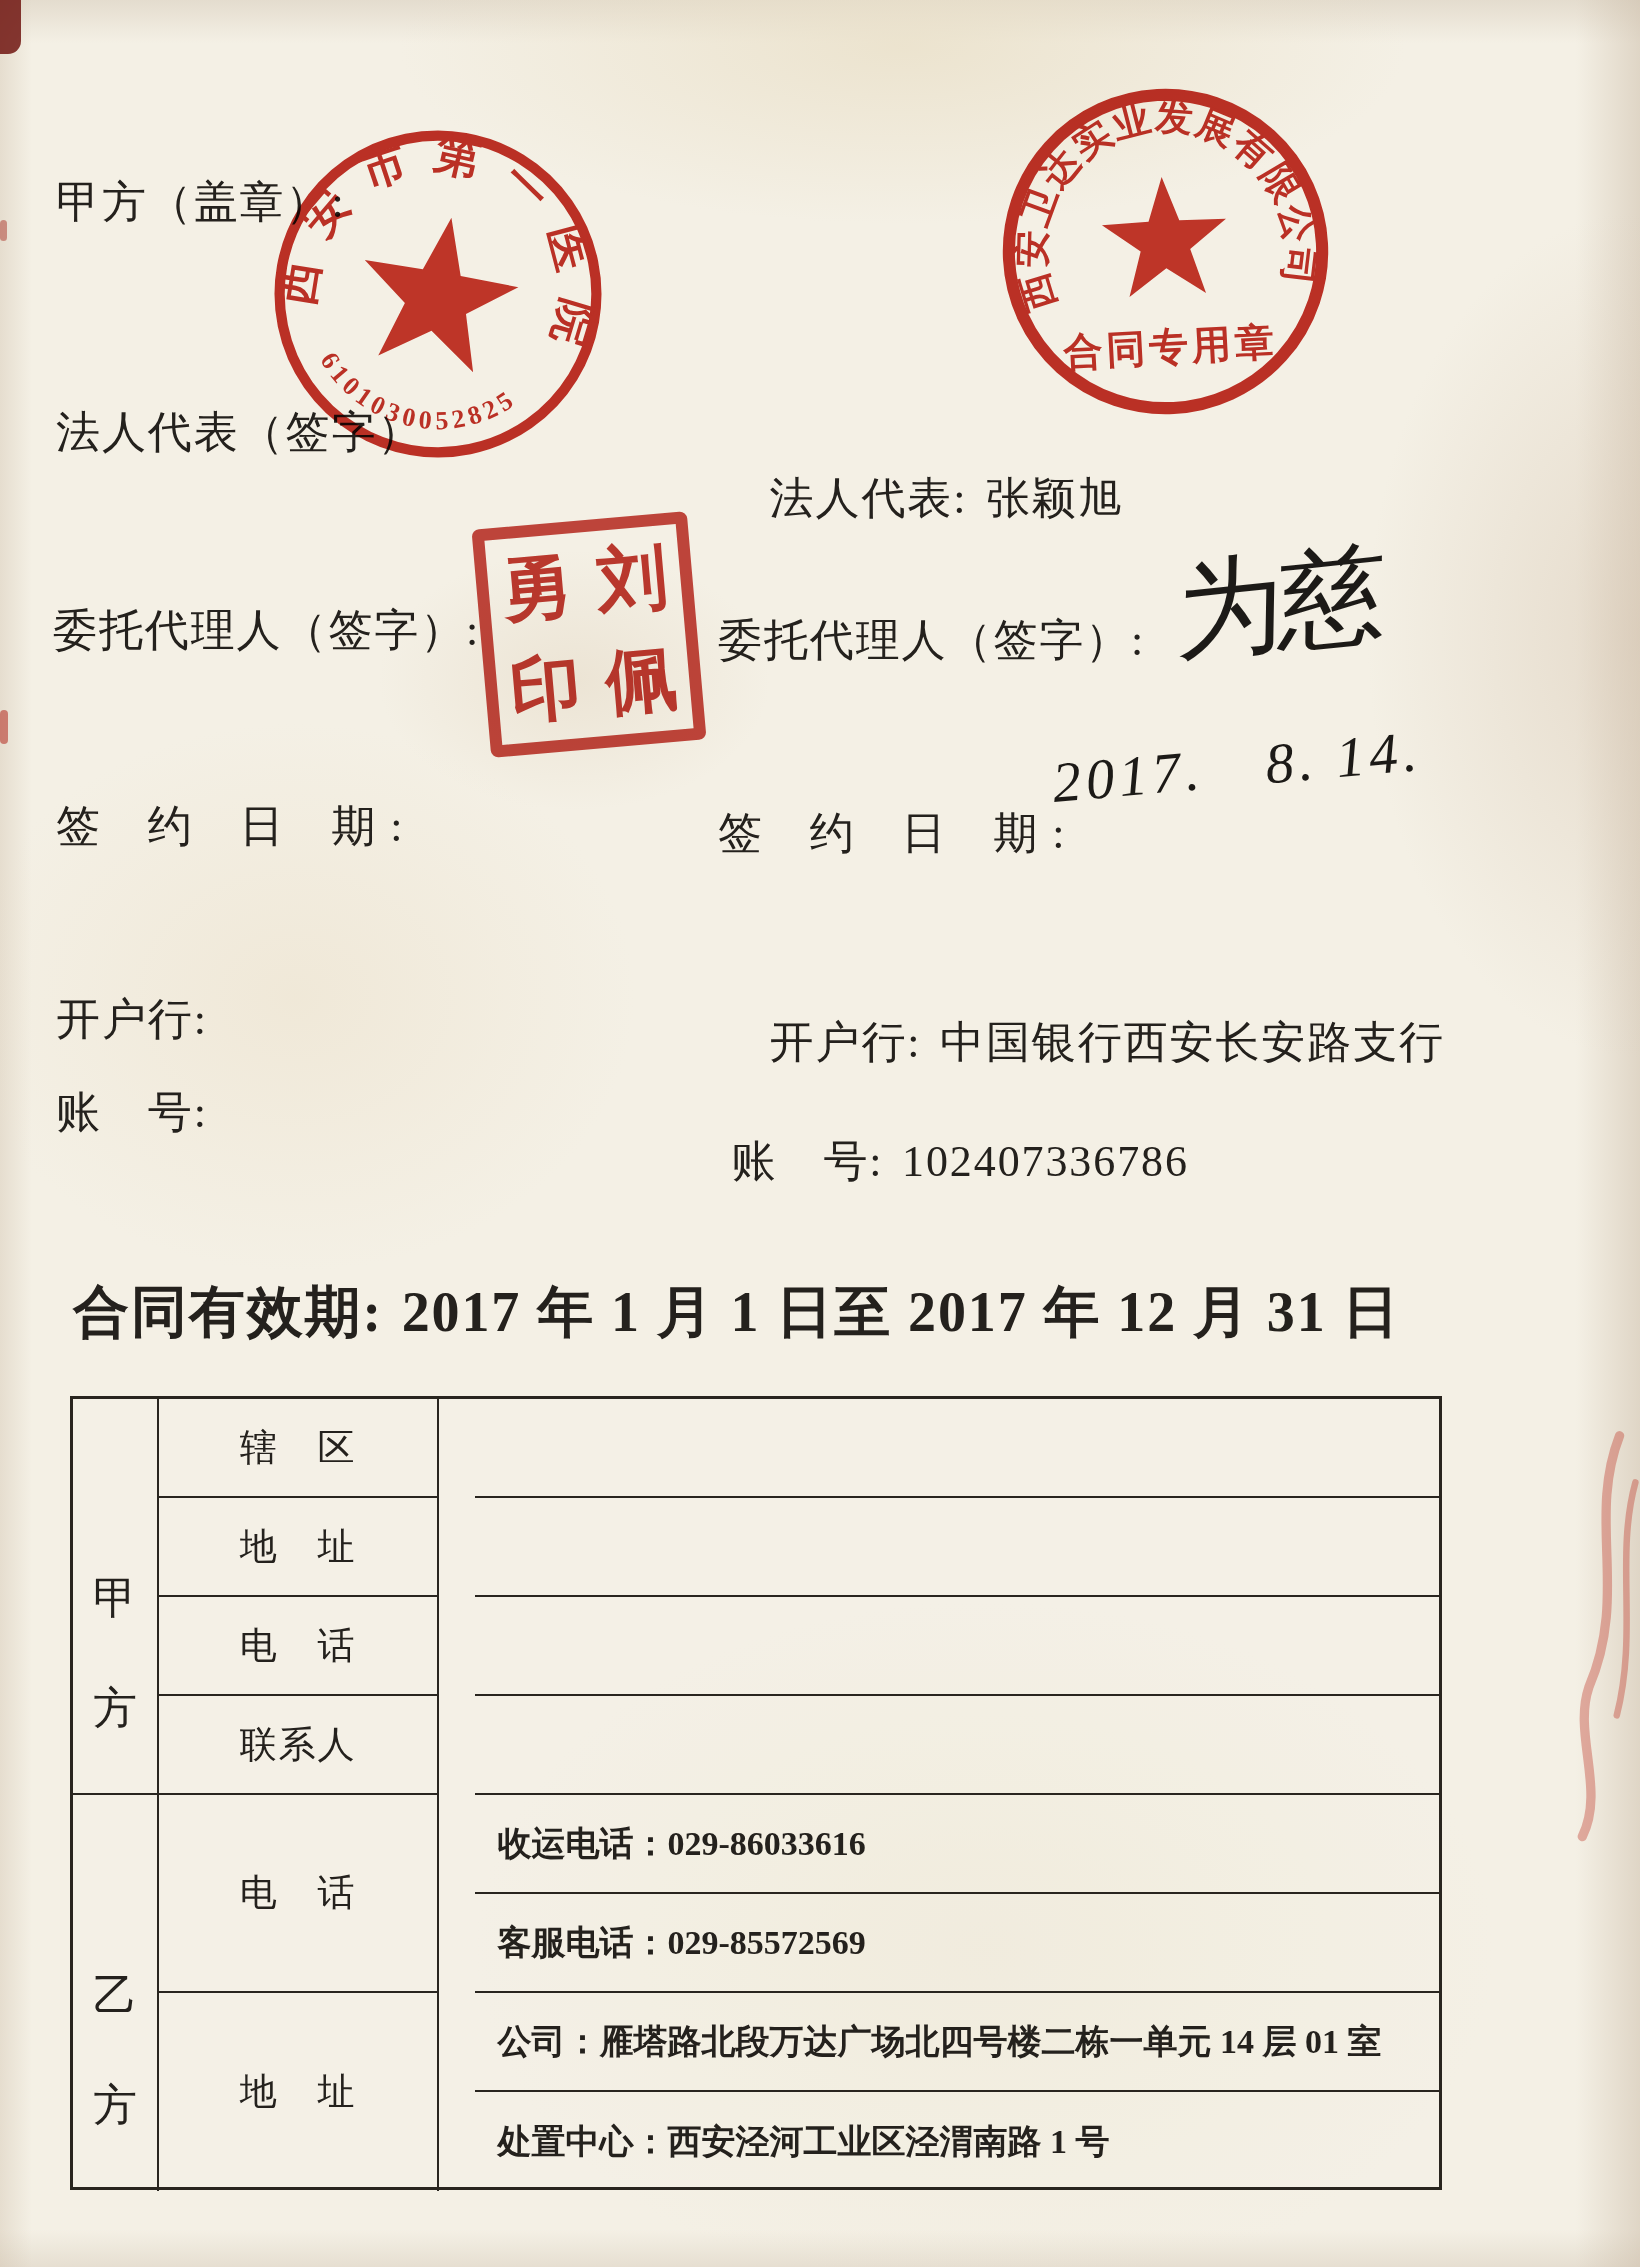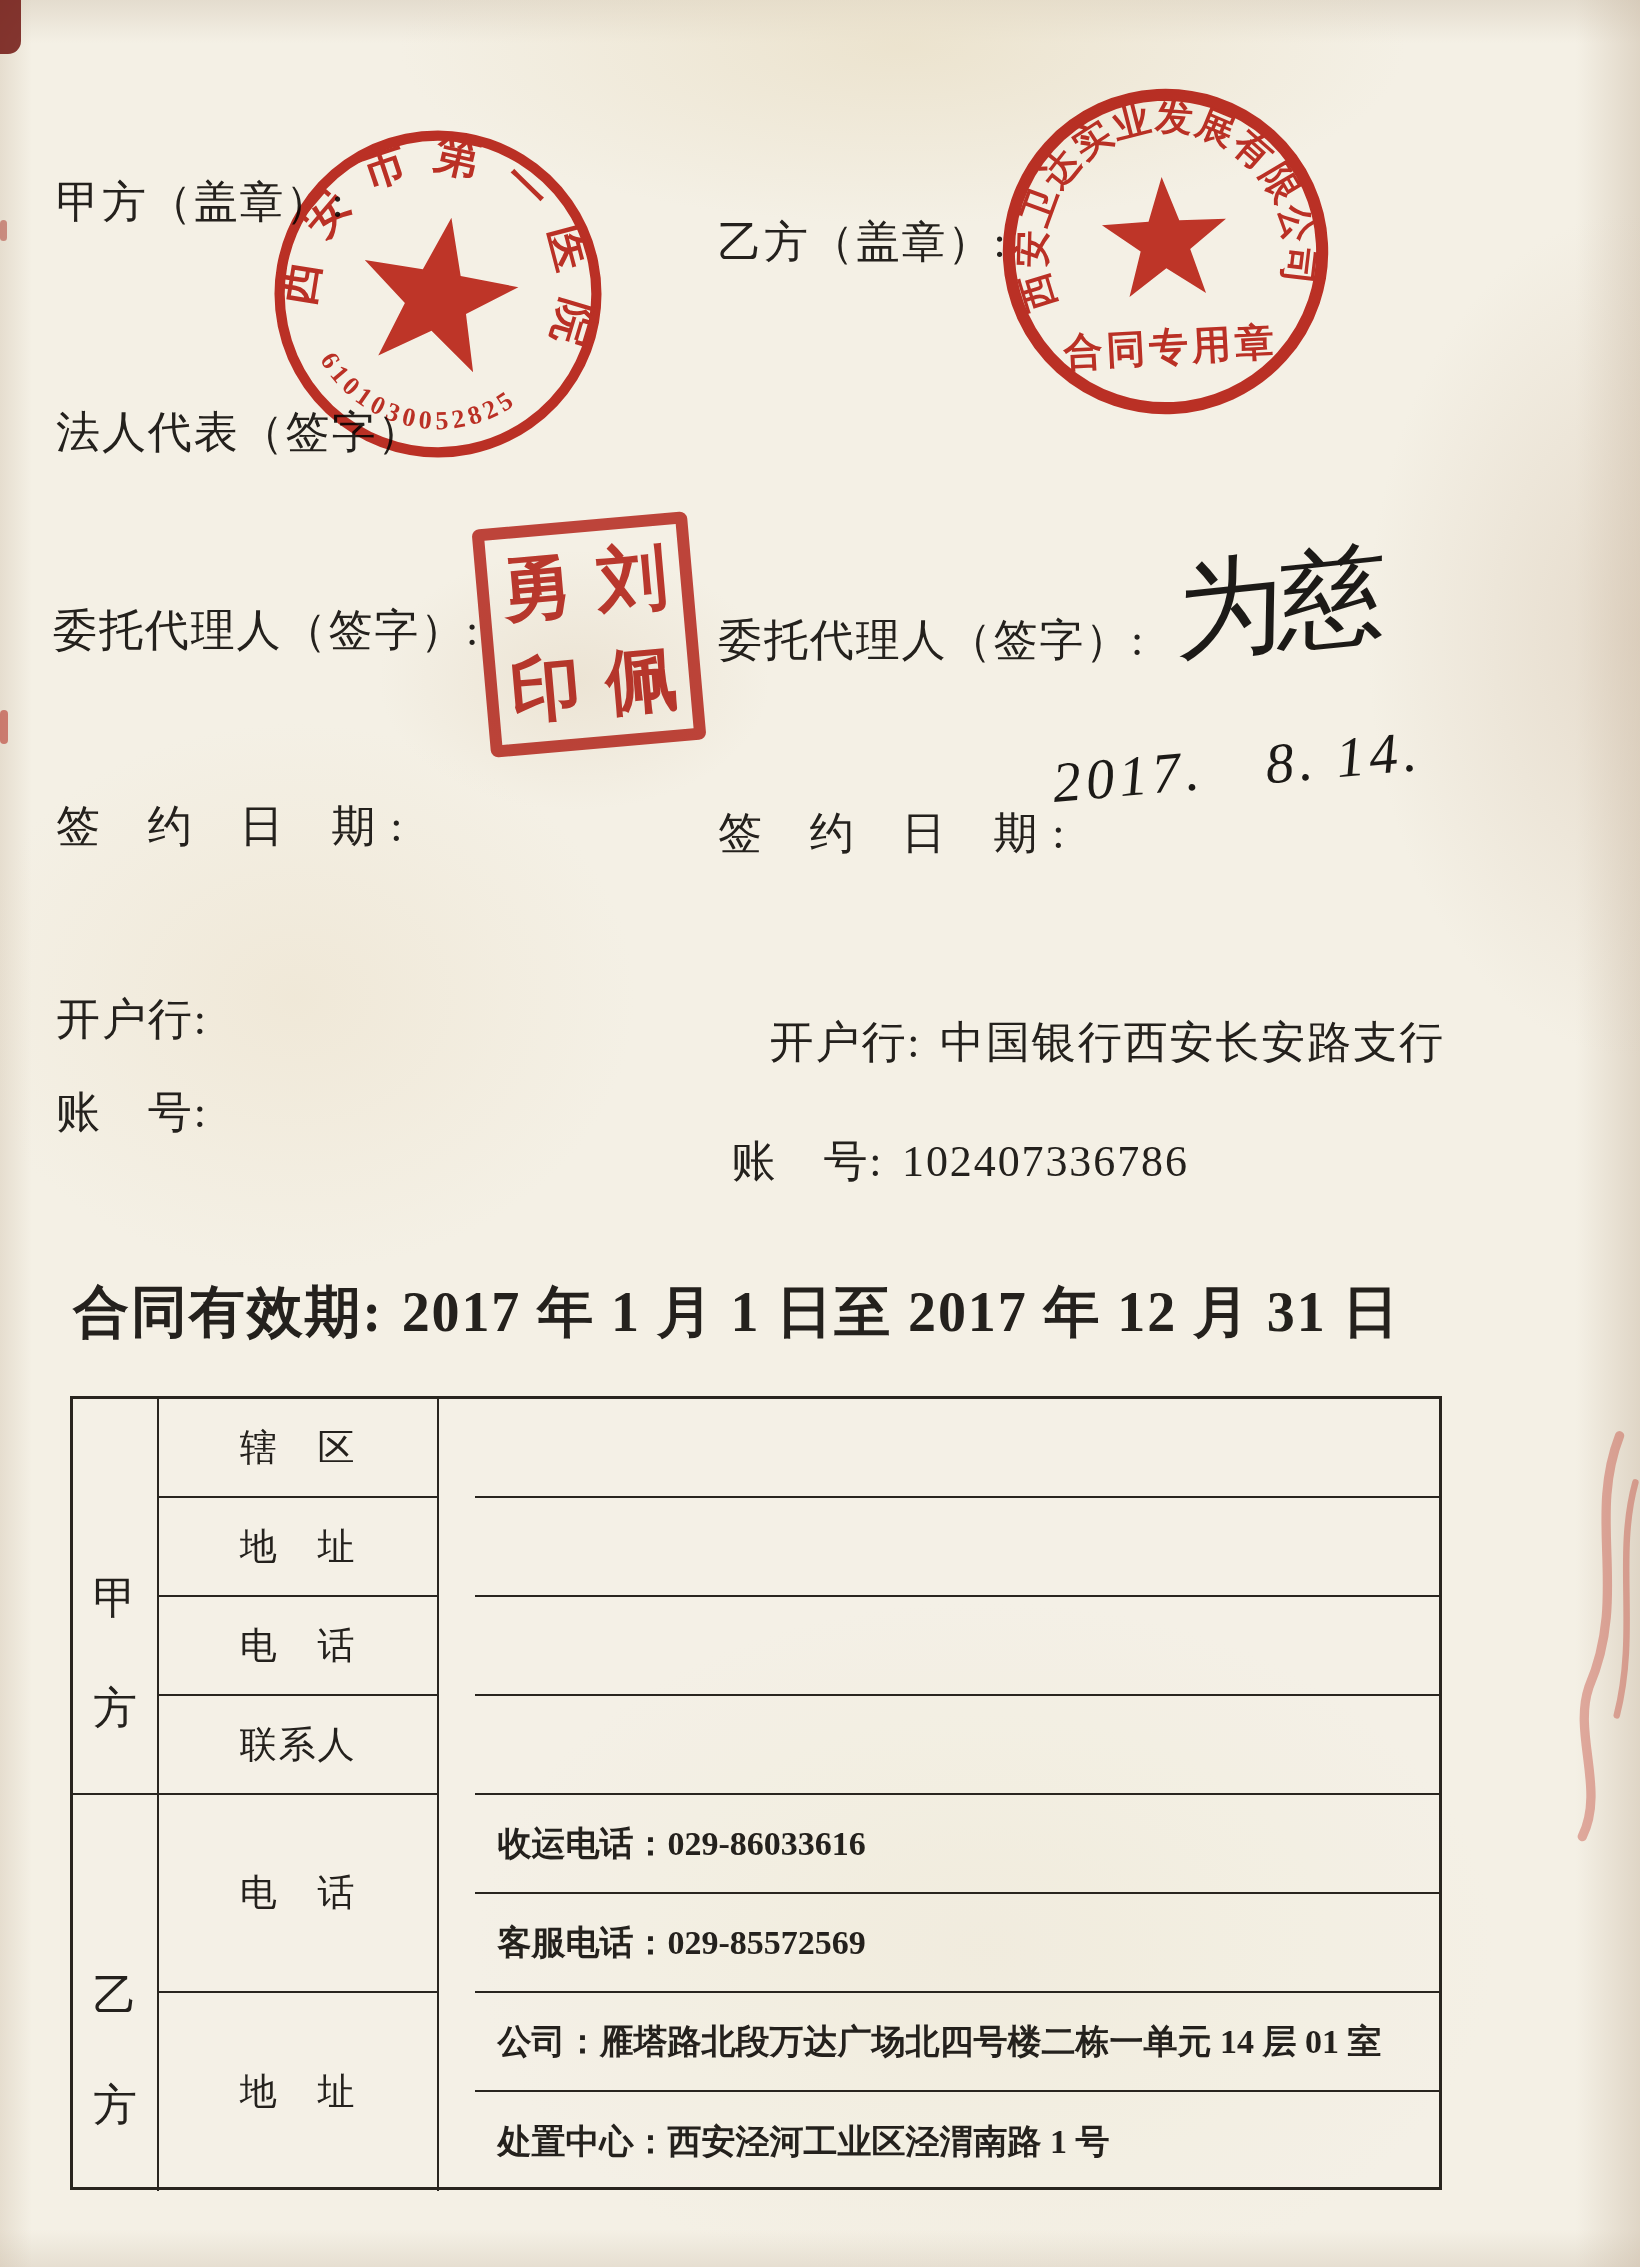--- a/index.html
+++ b/index.html
@@ -81,21 +81,23 @@
     <path d="M 112 70 C 90 150, 115 230, 92 320" stroke="#c0392b" stroke-width="7" fill="none" stroke-linecap="round"></path>
   </svg>
 
   <div class="fld" style="left:56px;top:173px">甲方（盖章）:</div>
   <div class="fld" style="left:56px;top:403px">法人代表（签字）</div>
   <div class="fld" style="left:53px;top:601px">委托代理人（签字）:</div>
   <div class="fld" style="left:56px;top:797px">签　约　日　期 :</div>
   <div class="fld" style="left:56px;top:990px">开户行:</div>
   <div class="fld" style="left:56px;top:1083px">账　号:</div>
 
-  <div class="fld" style="left:718px;top:213px">乙方（盖章）:</div>
+  <div class="fld" style="left:718px;top:418px">
+    <span>法人代表:</span><span class="val">张颖旭</span>
+  </div>
   <div class="fld" style="left:718px;top:611px">委托代理人（签字）:</div>
   <div class="fld" style="left:718px;top:804px">签　约　日　期 :</div>
   <div class="fld" style="left:718px;top:962px">
     <span>开户行:</span><span class="val">中国银行西安长安路支行</span>
   </div>
   <div class="fld" style="left:680px;top:1081px">
     <span>账　号:</span><span class="val">102407336786</span>
   </div>
 
   <div class="handsig">为慈</div>

